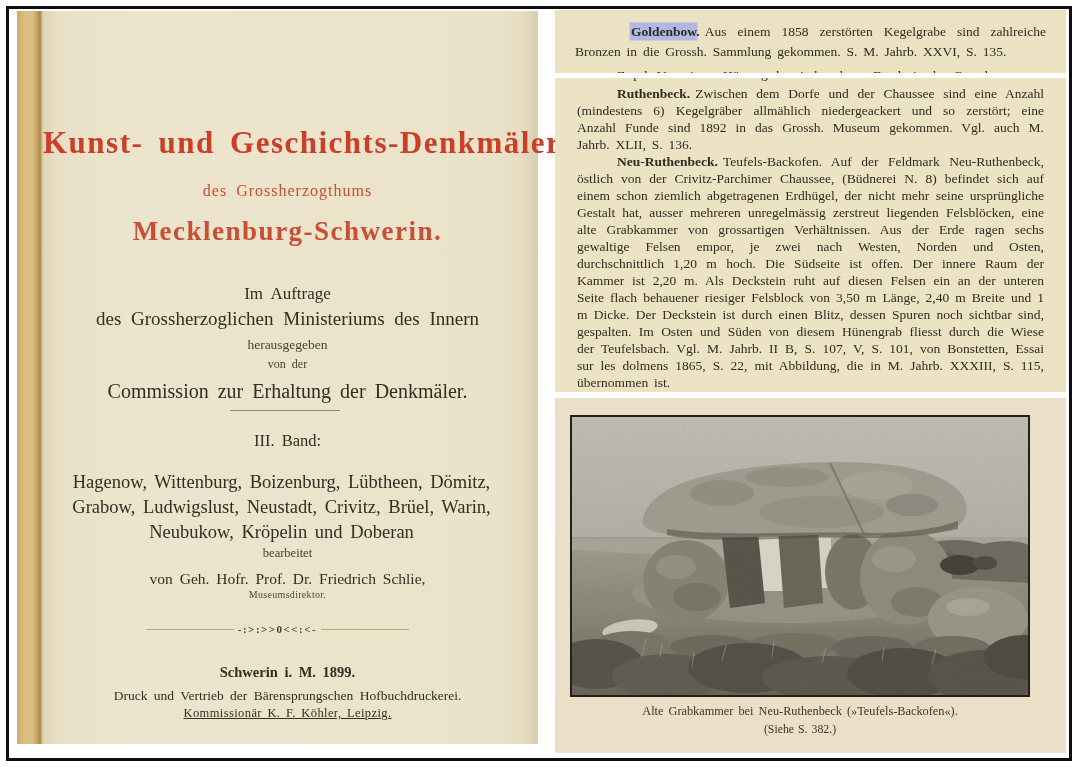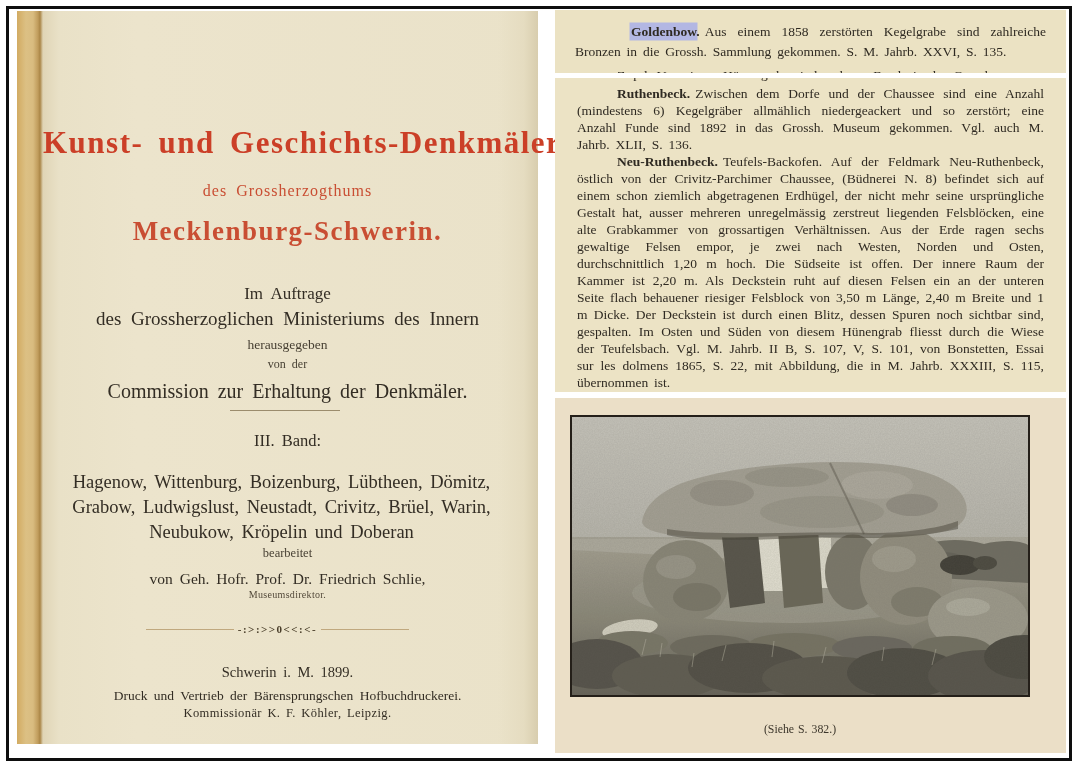--- a/index.html
+++ b/index.html
@@ -31,23 +31,23 @@
   .lp-rule{position:absolute;top:399px;left:50%;width:110px;margin-left:-48px;height:1px;background:#9b8c6d;}
   .lp-band{top:420px;font-size:16.5px;word-spacing:3px;}
   .lp-bandsub{top:447px;font-size:13.5px;color:#453e30;word-spacing:2px;}
   .lp-districts{position:absolute;top:459px;left:10px;right:2px;text-align:center;font-size:18.5px;line-height:25px;word-spacing:3px;}
   .lp-bearbeitet{top:535px;font-size:12.5px;color:#463f32;}
   .lp-editor{top:559px;font-size:15.5px;word-spacing:3px;}
   .lp-museumsdir{top:578px;font-size:10px;color:#53493a;letter-spacing:.3px;}
   .lp-ornament{position:absolute;top:612px;left:0;right:0;display:flex;align-items:center;justify-content:center;}
   .orn-line{display:inline-block;width:88px;height:1px;background:#c0a87e;}
   .orn-glyphs{font-size:11px;font-weight:bold;color:#4a3e2a;letter-spacing:1.5px;margin:0 4px;}
-  .lp-imprint1{top:653px;font-size:14.5px;font-weight:normal;word-spacing:3px;}
+  .lp-imprint1{top:653px;font-size:14.5px;font-weight:bold;word-spacing:3px;}
   .lp-imprint2{top:677px;font-size:13.5px;word-spacing:3px;}
-  .lp-imprint3{top:695px;font-size:12.5px;word-spacing:2px;letter-spacing:.4px;}
+  .lp-imprint3{top:695px;font-size:12.5px;word-spacing:2px;letter-spacing:.4px;text-decoration:underline;}
 
   
   .panel{position:absolute;left:555px;width:511px;background:#ece3c5;}
   .panel p{margin:0;text-align:justify;}
   .entry{font-size:13.5px;line-height:17px;word-spacing:2.5px;color:#2f2a22;}
   .lead{margin-right:5px;}
   .hl{background:#b3b7e3;box-shadow:0 0 0 1.5px #b3b7e3;}
 
   .panel-goldenbow{top:10px;height:63px;background:#ebe2c3;overflow:hidden;}
   .panel-goldenbow .inner{padding:12px 20px 0 20px;}
@@ -201,16 +201,17 @@
         <path d="M200,240 L202,224"></path>
           <path d="M250,246 L254,230"></path>
           <path d="M310,244 L312,230"></path>
         <path d="M360,248 L364,232"></path>
           <path d="M120,250 L122,236"></path>
       </g>
       <rect width="456" height="278" filter="url(#grain)" opacity="0.4"></rect>
       <rect width="456" height="278" fill="#6b5d3f" opacity="0.05"></rect>
     </svg>
   </div>
+  <div class="photo-caption caption-1">Alte Grabkammer bei Neu-Ruthenbeck (»Teufels-Backofen«).</div>
   <div class="photo-caption caption-2">(Siehe S. 382.)</div>
 </div>
 
 <div class="outer-frame"></div>
 
 </body></html>

